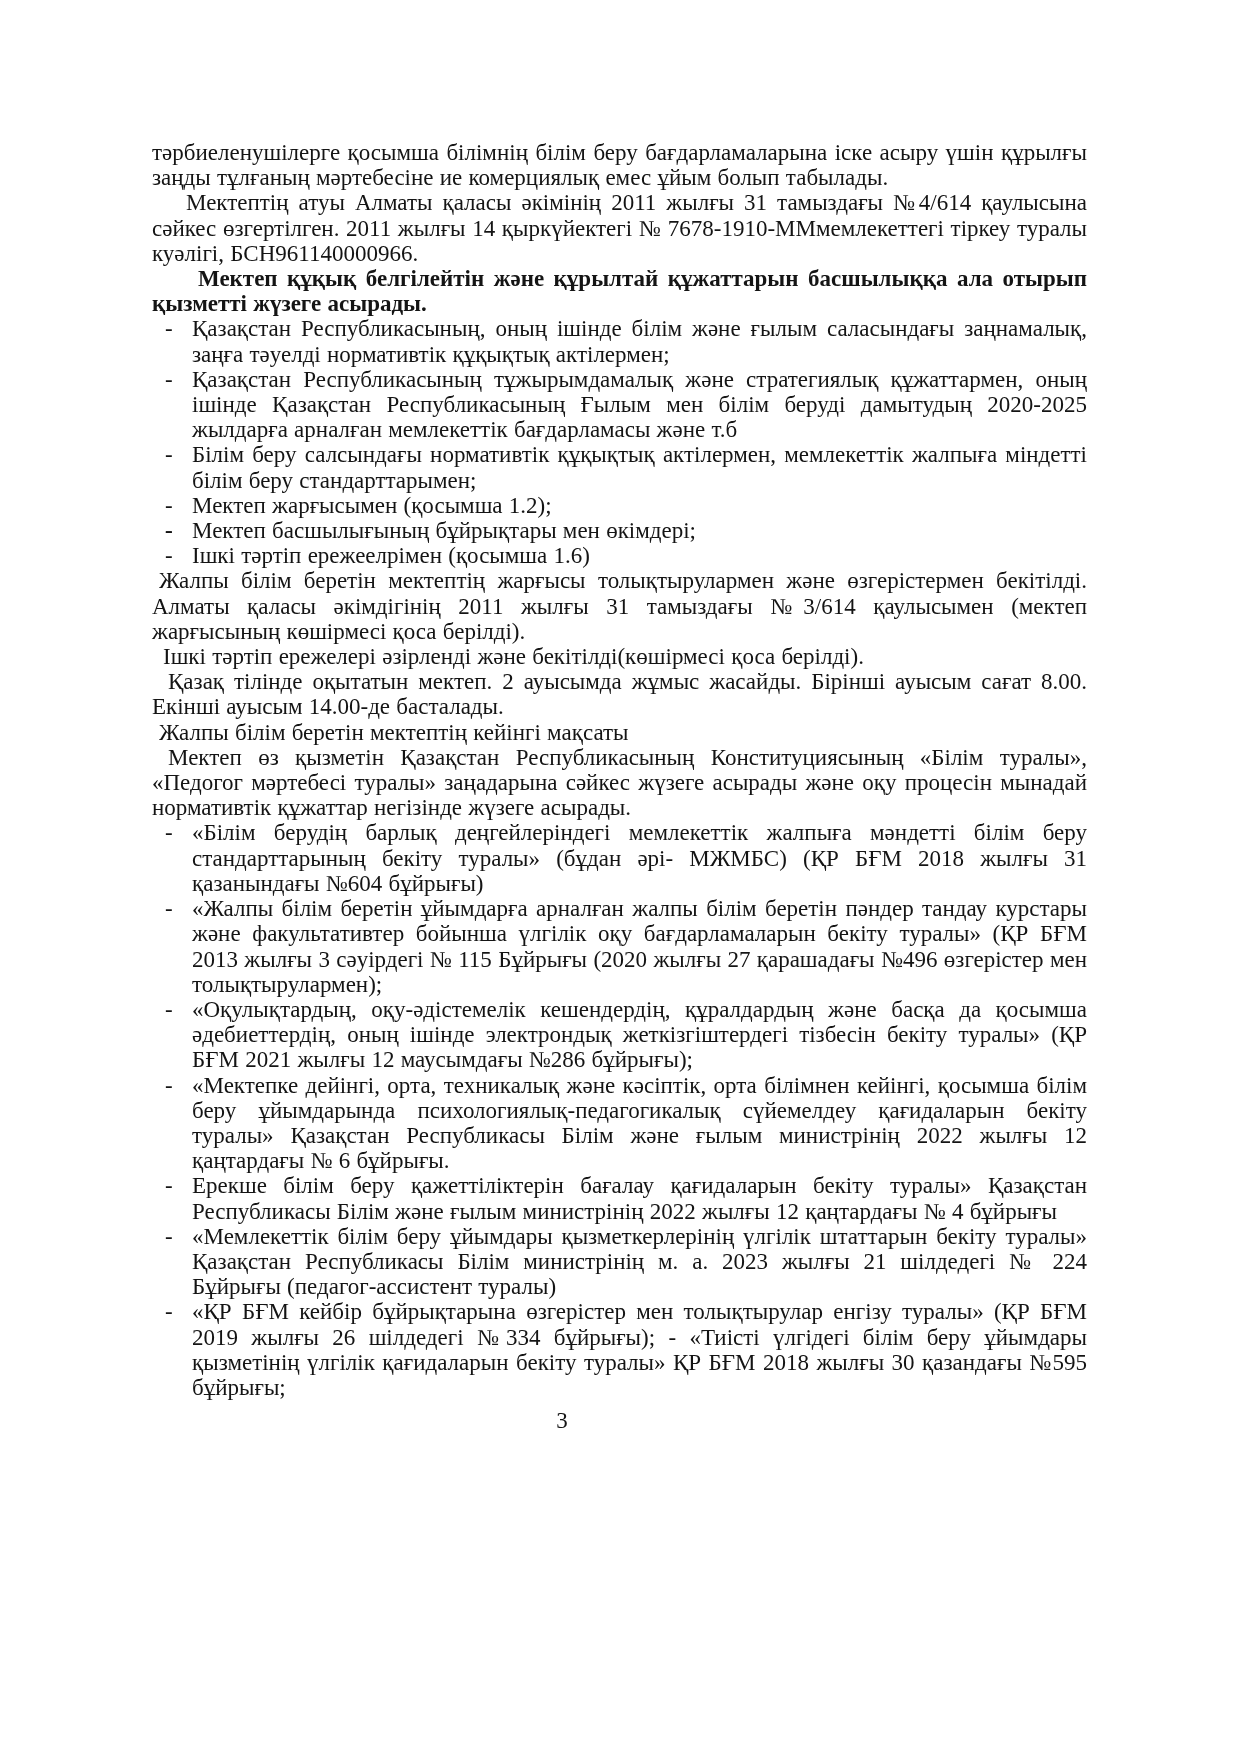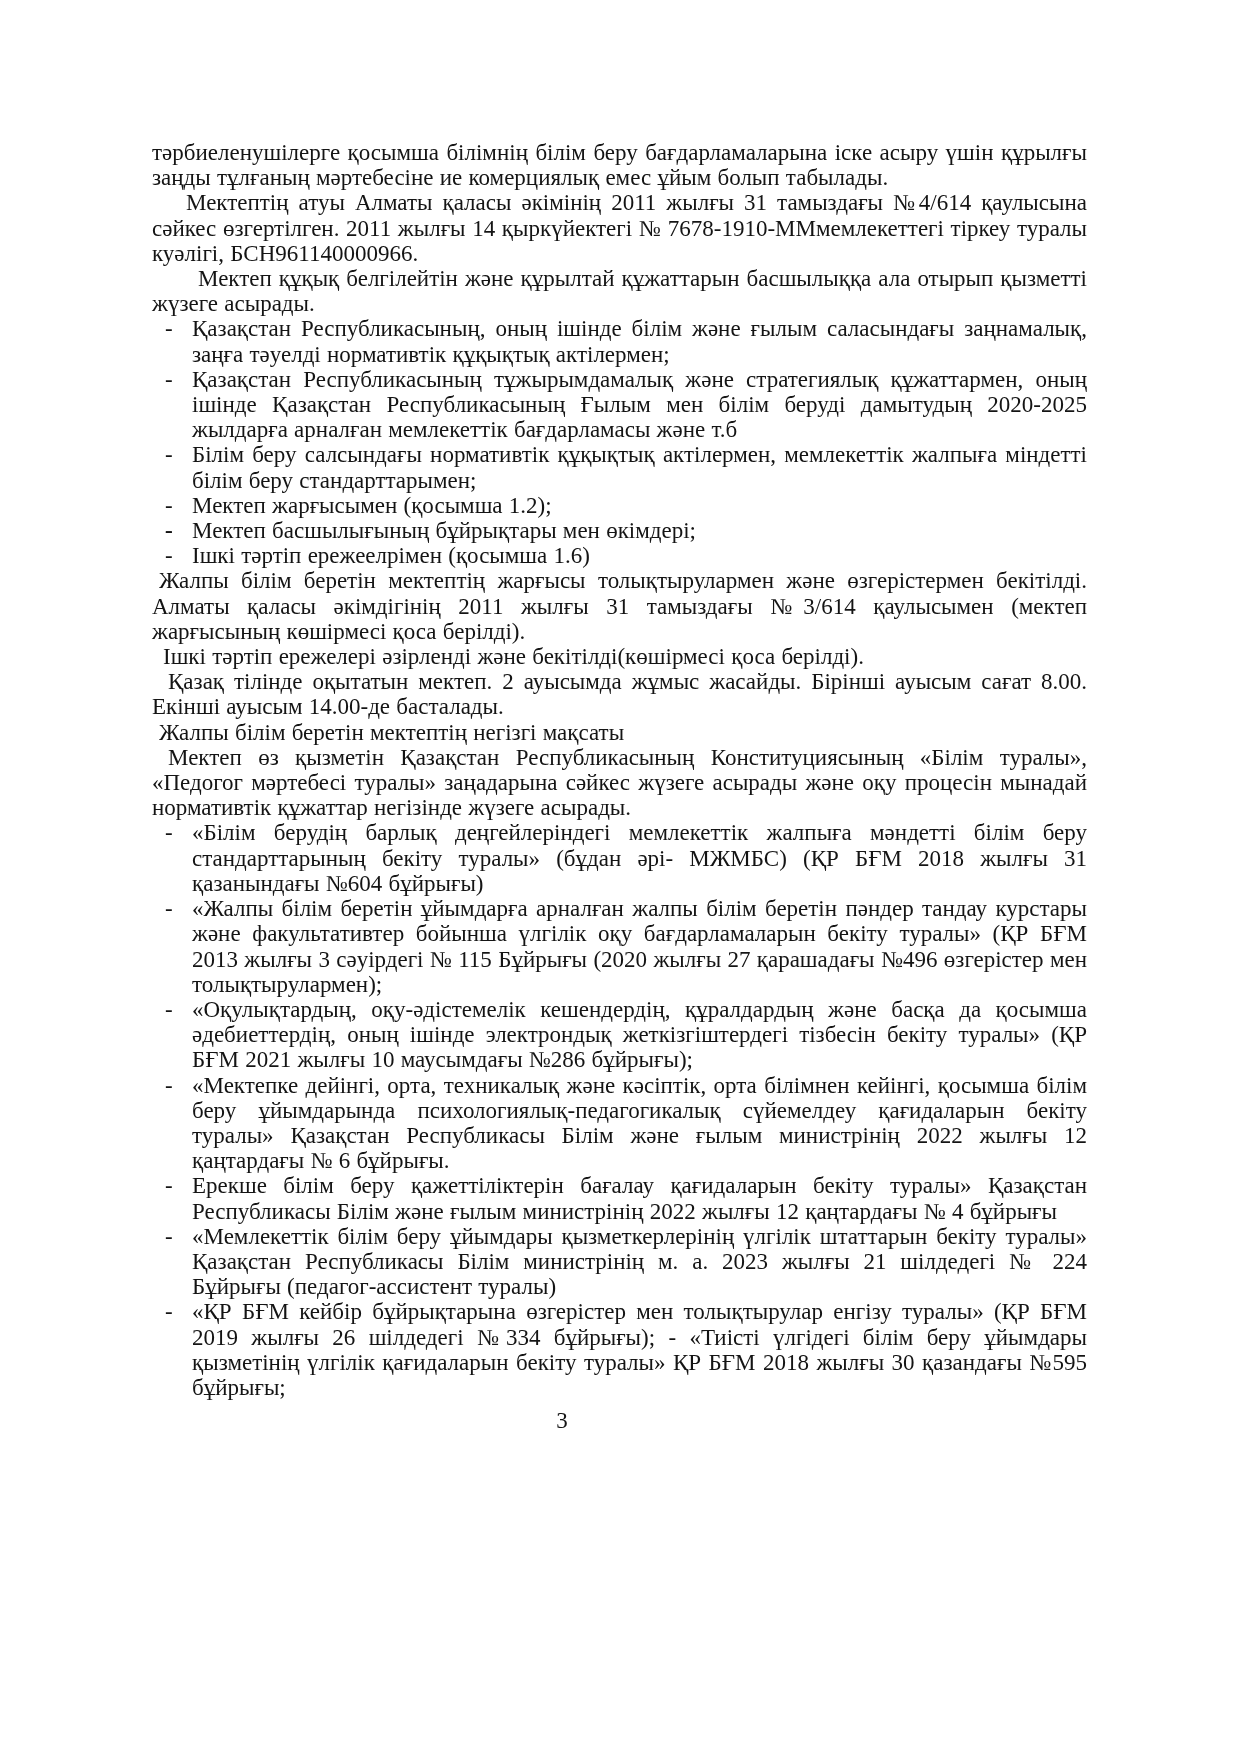--- a/index.html
+++ b/index.html
@@ -25,21 +25,21 @@
     text-align: justify;
     word-spacing: 0.5px;
   }
   .doc p {
     margin: 0;
     padding: 0;
   }
   
   .ind-none   { text-indent: 0; }
   .ind-big    { text-indent: 34px; }
-  .ind-bigger { text-indent: 46px; }
+  .ind-bigger { text-indent: 46px; font-weight: bold; }
   .ind-xs     { text-indent: 7px; }
   .ind-s      { text-indent: 11px; }
   .ind-m      { text-indent: 16px; }
   
   .li {
     position: relative;
     padding-left: 40px;
     margin: 0;
   }
   .li .dash {
@@ -98,36 +98,36 @@
       <span>Ішкі тәртіп ережеелрімен (қосымша 1.6)</span>
     </div>
   </div>
 
   <p class="ind-xs">Жалпы білім беретін мектептің жарғысы толықтырулармен және өзгерістермен бекітілді. Алматы қаласы әкімдігінің 2011 жылғы 31 тамыздағы №3/614 қаулысымен (мектеп жарғысының көшірмесі қоса берілді).</p>
 
   <p class="ind-s">Ішкі тәртіп ережелері әзірленді және бекітілді(көшірмесі қоса берілді).</p>
 
   <p class="ind-m">Қазақ тілінде оқытатын мектеп. 2 ауысымда жұмыс жасайды. Бірінші ауысым сағат 8.00. Екінші ауысым 14.00-де басталады.</p>
 
-  <p class="ind-xs">Жалпы білім беретін мектептің негізгі мақсаты</p>
+  <p class="ind-xs">Жалпы білім беретін мектептің кейінгі мақсаты</p>
 
   <p class="ind-m">Мектеп өз қызметін Қазақстан Республикасының Конституциясының «Білім туралы», «Педогог мәртебесі туралы» заңадарына сәйкес жүзеге асырады және оқу процесін мынадай нормативтік құжаттар негізінде жүзеге асырады.</p>
 
   <div>
     <div class="li">
       <span class="dash">-</span>
       <span>«Білім берудің барлық деңгейлеріндегі мемлекеттік жалпыға мәндетті білім беру стандарттарының бекіту туралы» (бұдан әрі- МЖМБС) (ҚР БҒМ 2018 жылғы 31 қазанындағы №604 бұйрығы)</span>
     </div>
     <div class="li">
       <span class="dash">-</span>
       <span>«Жалпы білім беретін ұйымдарға арналған жалпы білім беретін пәндер тандау курстары және факультативтер бойынша үлгілік оқу бағдарламаларын бекіту туралы» (ҚР БҒМ 2013 жылғы 3 сәуірдегі № 115 Бұйрығы (2020 жылғы 27 қарашадағы №496 өзгерістер мен толықтырулармен);</span>
     </div>
     <div class="li">
       <span class="dash">-</span>
-      <span>«Оқулықтардың, оқу-әдістемелік кешендердің, құралдардың және басқа да қосымша әдебиеттердің, оның ішінде электрондық жеткізгіштердегі тізбесін бекіту туралы» (ҚР БҒМ 2021 жылғы 10 маусымдағы №286 бұйрығы);</span>
+      <span>«Оқулықтардың, оқу-әдістемелік кешендердің, құралдардың және басқа да қосымша әдебиеттердің, оның ішінде электрондық жеткізгіштердегі тізбесін бекіту туралы» (ҚР БҒМ 2021 жылғы 12 маусымдағы №286 бұйрығы);</span>
     </div>
     <div class="li">
       <span class="dash">-</span>
       <span>«Мектепке дейінгі, орта, техникалық және кәсіптік, орта білімнен кейінгі, қосымша білім беру ұйымдарында психологиялық-педагогикалық сүйемелдеу қағидаларын бекіту туралы» Қазақстан Республикасы Білім және ғылым министрінің 2022 жылғы 12 қаңтардағы № 6 бұйрығы.</span>
     </div>
     <div class="li">
       <span class="dash">-</span>
       <span>Ерекше білім беру қажеттіліктерін бағалау қағидаларын бекіту туралы» Қазақстан Республикасы Білім және ғылым министрінің 2022 жылғы 12 қаңтардағы № 4 бұйрығы</span>
     </div>
     <div class="li">

